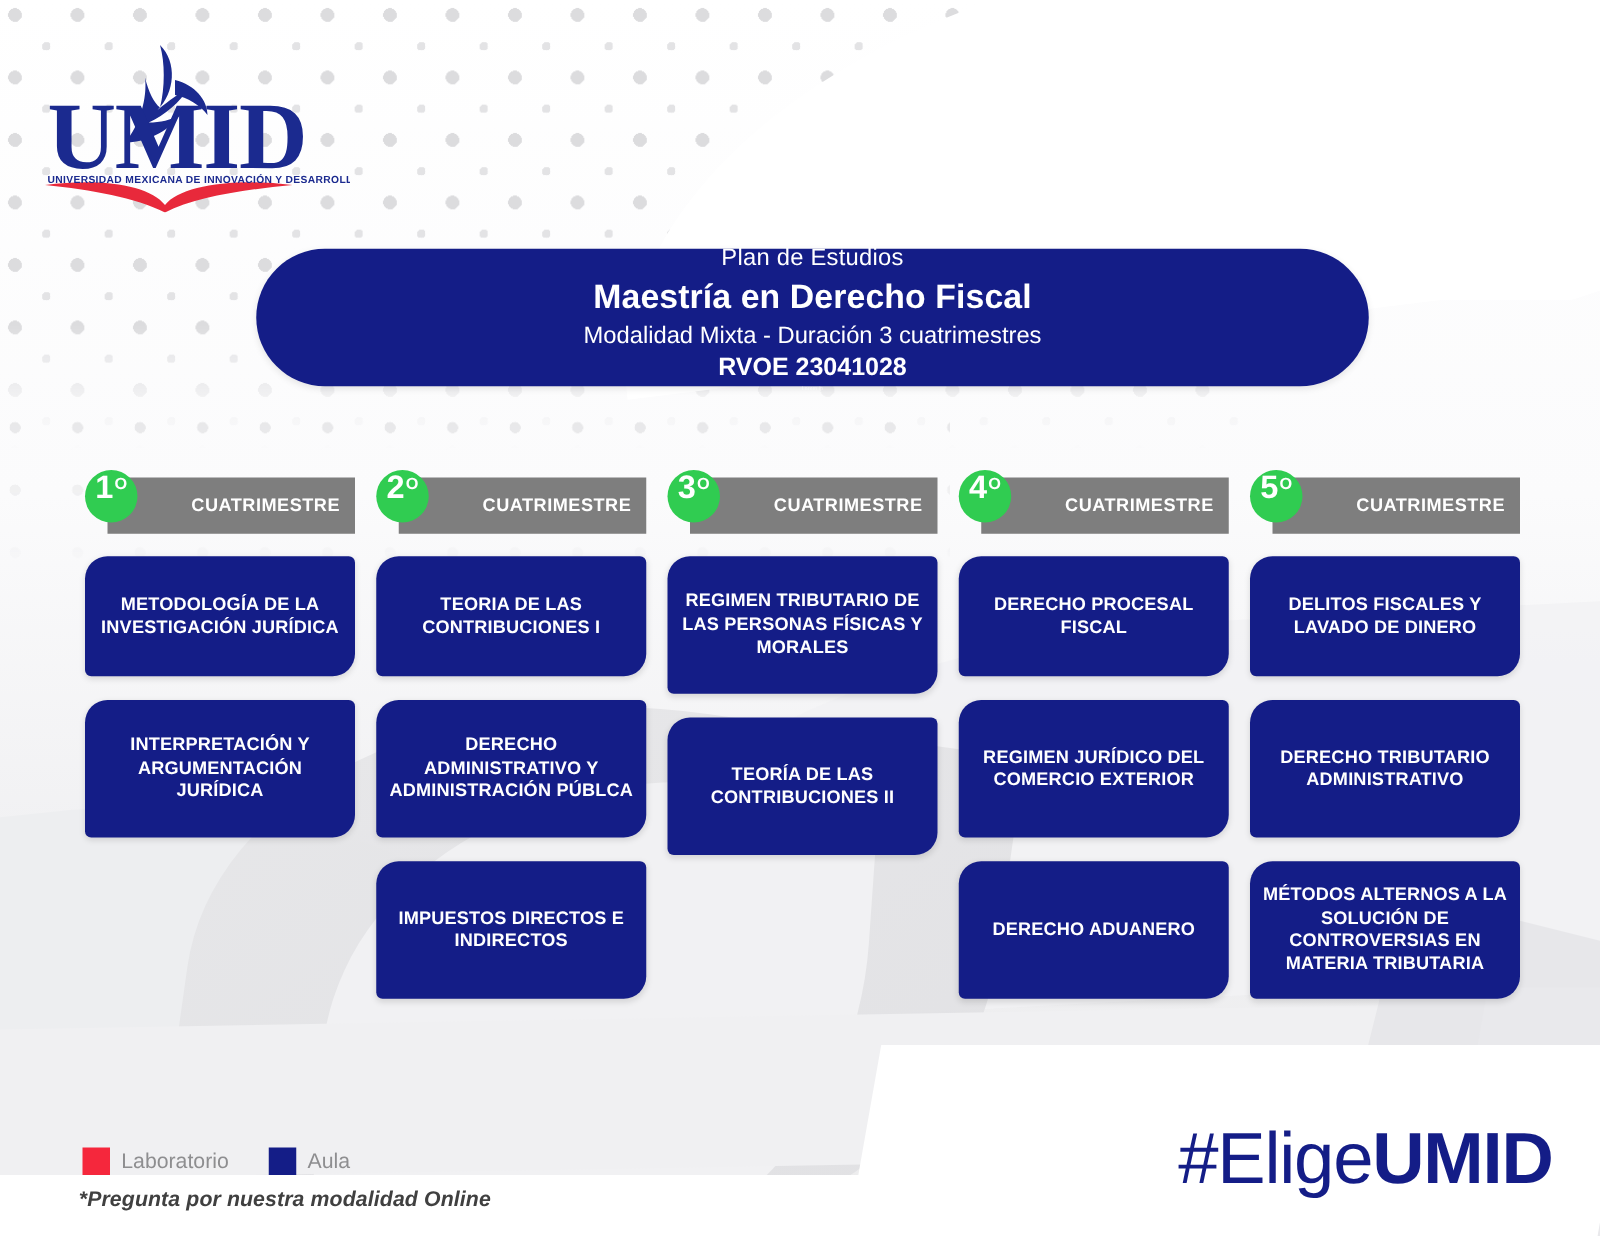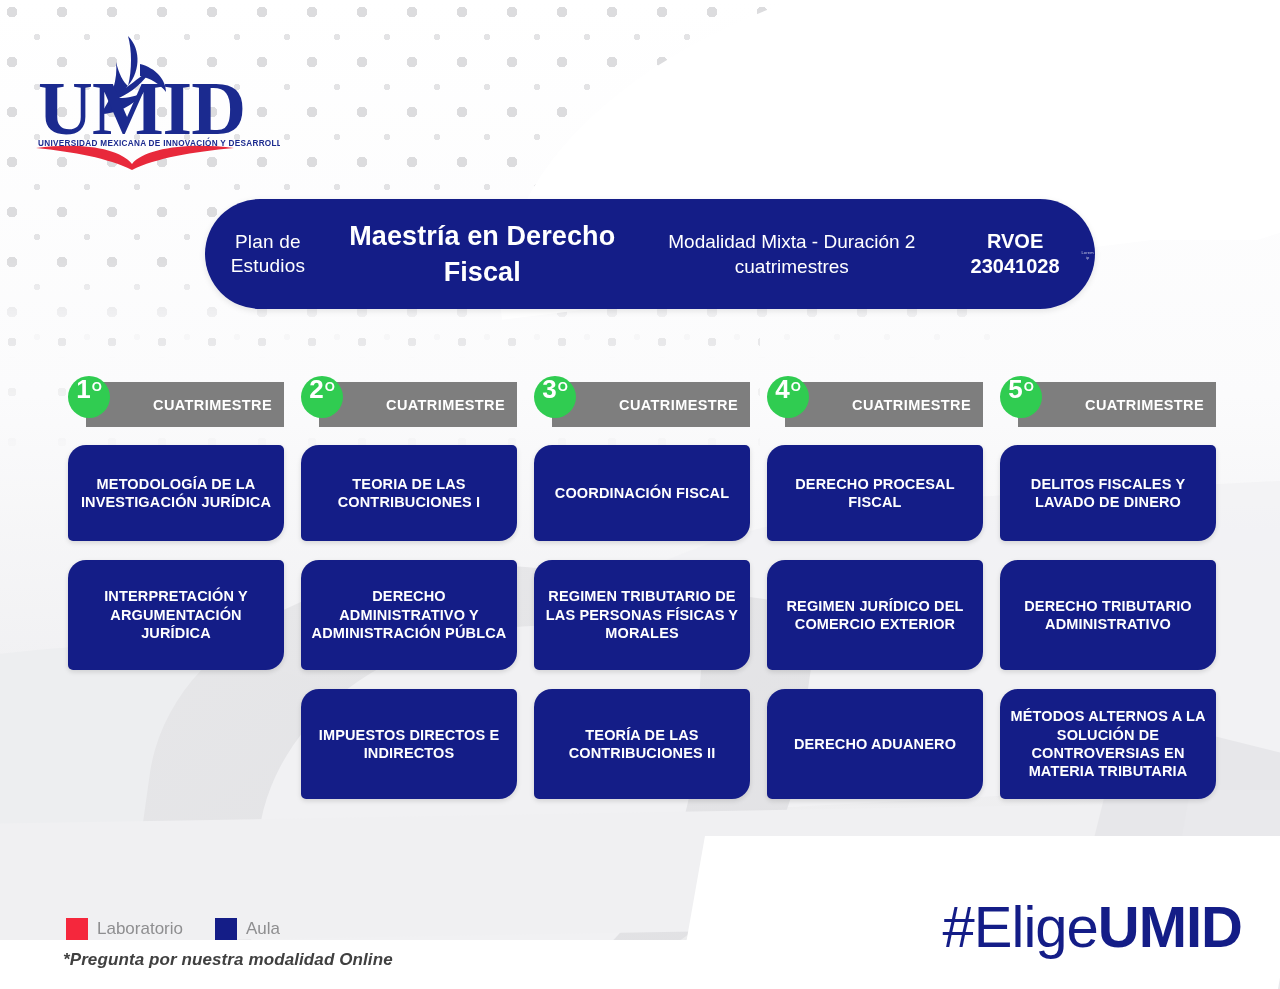--- a/index.html
+++ b/index.html
@@ -125,21 +125,21 @@
   #logo{
     position:absolute; left:20px; top:30px; width:260px; height:140px; z-index:5;
   }
 
   
   #title-banner{
     position:absolute; left:205px; top:199px; width:890px; height:110px;
     background:#141d87;
     border-radius:55px;
     z-index:5;
-    display:flex; flex-direction:row; align-items:center; justify-content:center;
+    display:flex; flex-direction:column; align-items:center; justify-content:center;
     color:#ffffff; text-align:center;
     box-shadow:0 2px 6px rgba(0,0,0,.10);
   }
   #title-banner .t-small{ font-size:19px; font-weight:400; letter-spacing:.2px; line-height:1.28; }
   #title-banner .t-big{ font-size:27px; font-weight:bold; letter-spacing:.1px; line-height:1.3; margin-top:1px; }
   #title-banner .t-mid{ font-size:19px; font-weight:400; line-height:1.3; margin-top:2px; }
   #title-banner .t-rvoe{ font-size:20px; font-weight:bold; line-height:1.25; }
   #title-banner .t-micro{ font-size:4px; font-weight:400; opacity:.72; letter-spacing:.2px; margin-top:1px; }
 
   
@@ -251,21 +251,21 @@
     </g>
 
     <path d="M16 118 C60 112 100 118 112 134 C124 118 170 112 214 118 C172 122 136 128 112 140 C88 128 54 122 16 118 Z" fill="#e8293b"></path>
     <text x="18" y="116" font-family="Liberation Sans, sans-serif" font-size="8.2" font-weight="bold" fill="#1b2a8f" letter-spacing="0.3">UNIVERSIDAD MEXICANA DE INNOVACIÓN Y DESARROLLO</text>
   </svg>
 </div>
 
 <div id="title-banner">
   <div class="t-small">Plan de Estudios</div>
   <div class="t-big">Maestría en Derecho Fiscal</div>
-  <div class="t-mid">Modalidad Mixta - Duración 2 cuatrimestres</div>
+  <div class="t-mid">Modalidad Mixta - Duración 3 cuatrimestres</div>
   <div class="t-rvoe">RVOE 23041028</div>
   <div class="t-micro">Lorem ip</div>
 </div>
 
 <div id="grid">
 
   <div class="col">
     <div class="term-head">
       <div class="term-bar">
         <span>CUATRIMESTRE</span>
@@ -297,21 +297,20 @@
   <div class="col">
     <div class="term-head">
       <div class="term-bar">
         <span>CUATRIMESTRE</span>
       </div>
       <div class="term-circle">
         <span class="num">3</span>
         <span class="ord">O</span>
       </div>
     </div>
-    <div class="card row-h1">COORDINACIÓN FISCAL</div>
     <div class="card row-h2">REGIMEN TRIBUTARIO DE LAS PERSONAS FÍSICAS Y MORALES</div>
     <div class="card row-h3">TEORÍA DE LAS CONTRIBUCIONES II</div>
   </div>
 
   <div class="col">
     <div class="term-head">
       <div class="term-bar">
         <span>CUATRIMESTRE</span>
       </div>
       <div class="term-circle">

